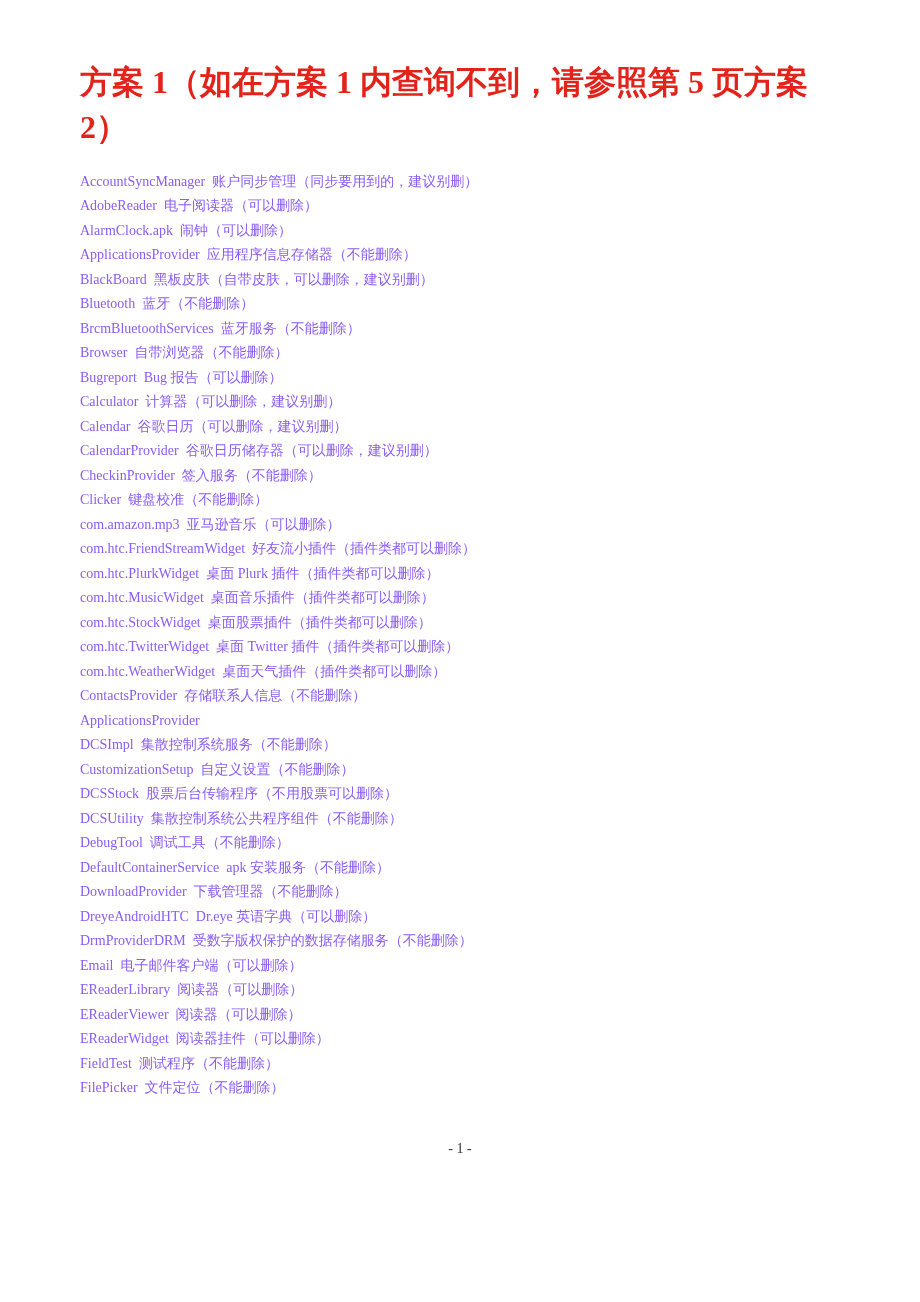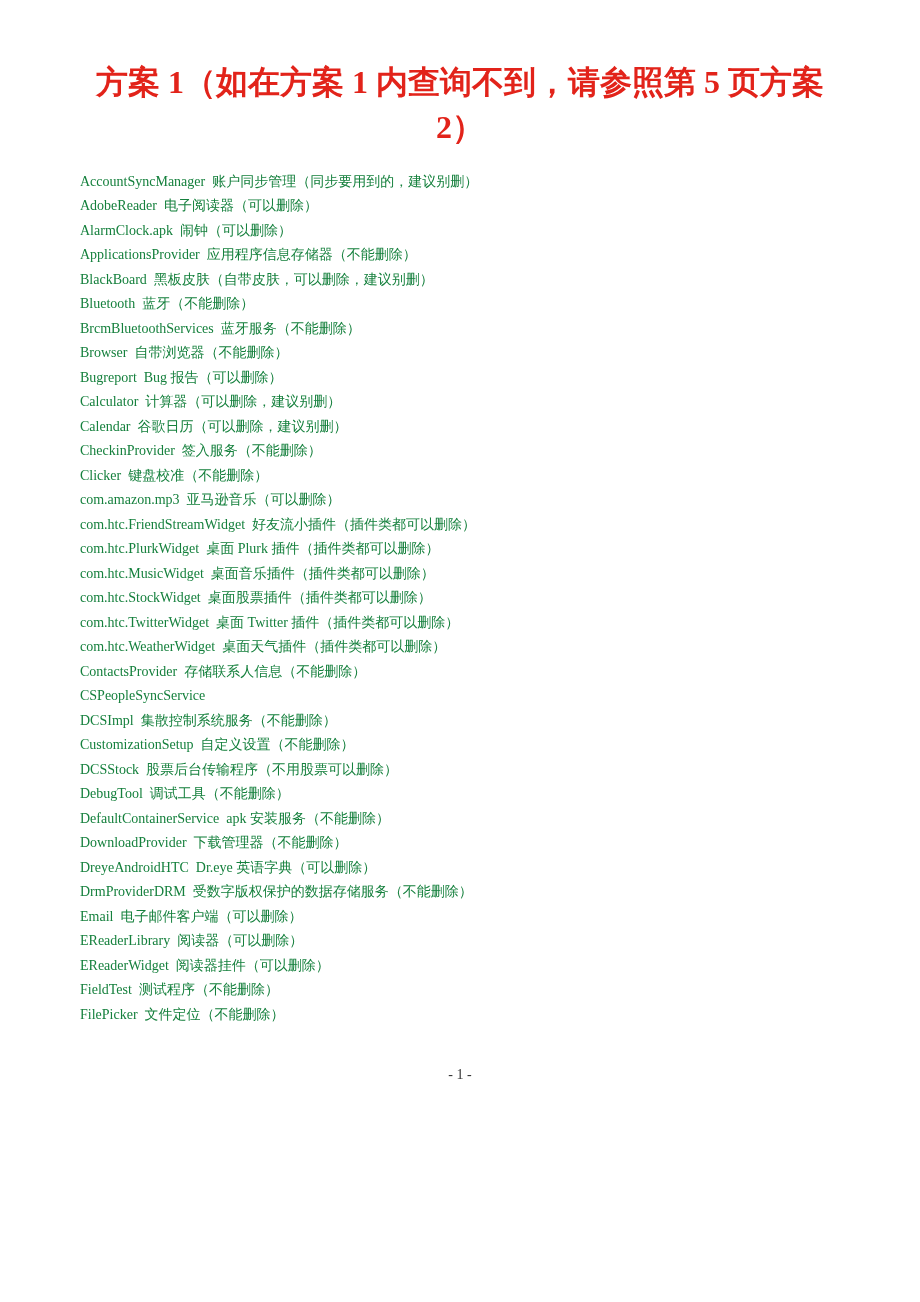--- a/index.html
+++ b/index.html
@@ -15,29 +15,28 @@
       width: 920px;
       min-height: 1302px;
       padding: 60px 80px 60px 80px;
     }
     .page-title {
       font-size: 32px;
       font-weight: bold;
       color: #e2231a;
       margin-bottom: 20px;
       line-height: 1.4;
-      text-align: center;
     }
     .app-list {
       list-style: none;
     }
     .app-list li {
       line-height: 1.75;
       font-size: 14px;
-      color: #15803d;
+      color: #8b5cf6;
     }
     .page-footer {
       text-align: center;
       margin-top: 40px;
       font-size: 14px;
       color: #333;
     }
   </style>
 </head>
 <body>
@@ -49,39 +48,42 @@
     <li>AdobeReader&nbsp;&nbsp;电子阅读器（可以删除）</li>
     <li>AlarmClock.apk&nbsp;&nbsp;闹钟（可以删除）</li>
     <li>ApplicationsProvider&nbsp;&nbsp;应用程序信息存储器（不能删除）</li>
     <li>BlackBoard&nbsp;&nbsp;黑板皮肤（自带皮肤，可以删除，建议别删）</li>
     <li>Bluetooth&nbsp;&nbsp;蓝牙（不能删除）</li>
     <li>BrcmBluetoothServices&nbsp;&nbsp;蓝牙服务（不能删除）</li>
     <li>Browser&nbsp;&nbsp;自带浏览器（不能删除）</li>
     <li>Bugreport&nbsp;&nbsp;Bug 报告（可以删除）</li>
     <li>Calculator&nbsp;&nbsp;计算器（可以删除，建议别删）</li>
     <li>Calendar&nbsp;&nbsp;谷歌日历（可以删除，建议别删）</li>
+    <li>CalendarProvider&nbsp;&nbsp;谷歌日历储存器（可以删除，建议别删）</li>
     <li>CheckinProvider&nbsp;&nbsp;签入服务（不能删除）</li>
     <li>Clicker&nbsp;&nbsp;键盘校准（不能删除）</li>
     <li>com.amazon.mp3&nbsp;&nbsp;亚马逊音乐（可以删除）</li>
     <li>com.htc.FriendStreamWidget&nbsp;&nbsp;好友流小插件（插件类都可以删除）</li>
     <li>com.htc.PlurkWidget&nbsp;&nbsp;桌面 Plurk 插件（插件类都可以删除）</li>
     <li>com.htc.MusicWidget&nbsp;&nbsp;桌面音乐插件（插件类都可以删除）</li>
     <li>com.htc.StockWidget&nbsp;&nbsp;桌面股票插件（插件类都可以删除）</li>
     <li>com.htc.TwitterWidget&nbsp;&nbsp;桌面 Twitter 插件（插件类都可以删除）</li>
     <li>com.htc.WeatherWidget&nbsp;&nbsp;桌面天气插件（插件类都可以删除）</li>
     <li>ContactsProvider&nbsp;&nbsp;存储联系人信息（不能删除）</li>
-    <li>CSPeopleSyncService</li>
+    <li>ApplicationsProvider</li>
     <li>DCSImpl&nbsp;&nbsp;集散控制系统服务（不能删除）</li>
     <li>CustomizationSetup&nbsp;&nbsp;自定义设置（不能删除）</li>
     <li>DCSStock&nbsp;&nbsp;股票后台传输程序（不用股票可以删除）</li>
+    <li>DCSUtility&nbsp;&nbsp;集散控制系统公共程序组件（不能删除）</li>
     <li>DebugTool&nbsp;&nbsp;调试工具（不能删除）</li>
     <li>DefaultContainerService&nbsp;&nbsp;apk 安装服务（不能删除）</li>
     <li>DownloadProvider&nbsp;&nbsp;下载管理器（不能删除）</li>
     <li>DreyeAndroidHTC&nbsp;&nbsp;Dr.eye 英语字典（可以删除）</li>
     <li>DrmProviderDRM&nbsp;&nbsp;受数字版权保护的数据存储服务（不能删除）</li>
     <li>Email&nbsp;&nbsp;电子邮件客户端（可以删除）</li>
     <li>EReaderLibrary&nbsp;&nbsp;阅读器（可以删除）</li>
+    <li>EReaderViewer&nbsp;&nbsp;阅读器（可以删除）</li>
     <li>EReaderWidget&nbsp;&nbsp;阅读器挂件（可以删除）</li>
     <li>FieldTest&nbsp;&nbsp;测试程序（不能删除）</li>
     <li>FilePicker&nbsp;&nbsp;文件定位（不能删除）</li>
   </ul>
 
 <div class="page-footer">- 1 -</div>
 
 </body></html>

